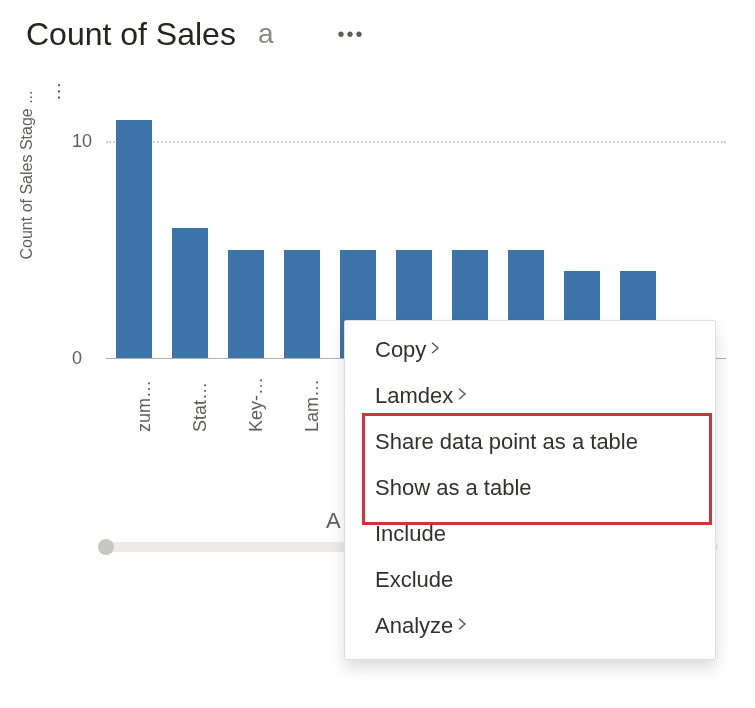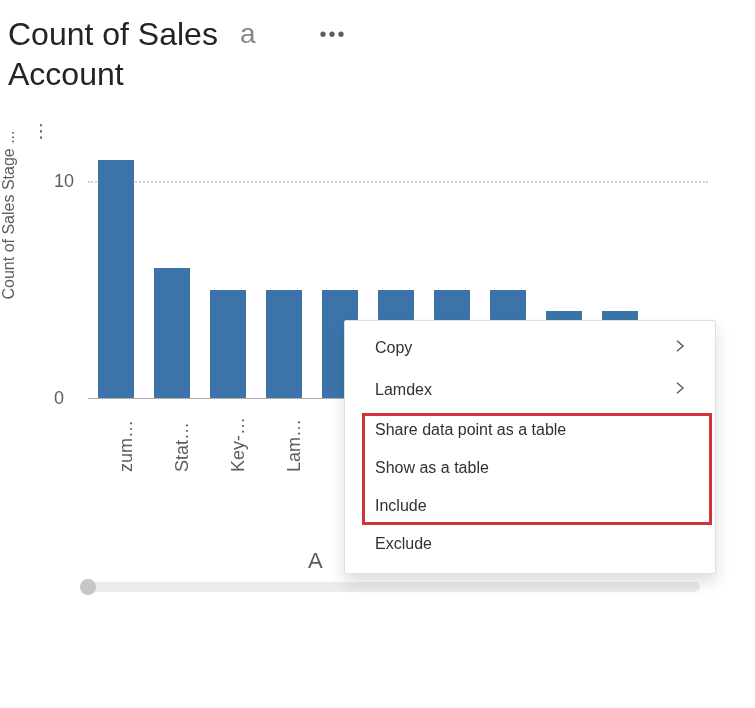--- a/index.html
+++ b/index.html
@@ -7,21 +7,21 @@
     padding: 0;
     width: 755px;
     height: 708px;
     font-family: "Segoe UI", Arial, sans-serif;
     background: #fff;
     color: #252423;
     overflow: hidden;
   }
   .visual {
     position: relative;
-    padding: 14px 18px 0 8px;
+    padding: 14px 18px 0 26px;
     box-sizing: border-box;
   }
   .title-row {
     display: flex;
     align-items: center;
     gap: 14px;
   }
   .title {
     font-size: 32px;
     font-weight: 400;
@@ -172,23 +172,23 @@
     background: #fff;
     border: 1px solid #e1dfdd;
     box-shadow: 0 8px 16px rgba(0,0,0,0.14);
     border-radius: 2px;
     padding: 6px 0 10px 0;
     z-index: 50;
   }
   .ctx-item {
     display: flex;
     align-items: center;
-    justify-content: space-between;
+    justify-content: flex-start;
     padding: 10px 26px 10px 30px;
-    font-size: 16px;
+    font-size: 22px;
     color: #323130;
     cursor: pointer;
   }
   .ctx-item .arrow {
     color: #605e5c;
   }
   .ctx-item .arrow svg { width: 18px; height: 18px; }
   .highlight-box {
     position: absolute;
     left: 362px;
@@ -235,21 +235,20 @@
       </svg>
     </span>
     <span class="icn">
       <svg viewBox="0 0 24 24" fill="none" stroke="#605e5c" stroke-width="1.5">
         <rect x="4" y="6" width="14" height="14"></rect>
         <path d="M14 4h6v6M20 4l-8 8"></path>
       </svg>
     </span>
     <span class="icn" style="letter-spacing:2px;color:#605e5c;font-size:20px;">•••</span>
   </div>
-  <div class="title-second">Account</div>
 
   <div class="chart-area">
     <span class="kebab">⋮</span>
     <div class="yaxis-label">Count of Sales Stage ...</div>
 
     <div class="plot">
       <div class="grid-line" style="top:43px;"></div>
       <div class="axis-line" style="top:260px;"></div>
       <div class="ytick" style="top:43px;">10</div>
       <div class="ytick" style="top:260px;">0</div>
@@ -351,15 +350,23 @@
   </div>
   <div class="ctx-item">
     <span>Show as a table</span>
   </div>
   <div class="ctx-item">
     <span>Include</span>
   </div>
   <div class="ctx-item">
     <span>Exclude</span>
   </div>
+  <div class="ctx-item">
+    <span>Analyze</span>
+    <span class="arrow">
+      <svg viewBox="0 0 24 24" fill="none" stroke="#605e5c" stroke-width="2">
+          <polyline points="8 5 16 12 8 19"></polyline>
+        </svg>
+    </span>
+  </div>
 </div>
 
 <div class="highlight-box"></div>
 
 </body></html>

